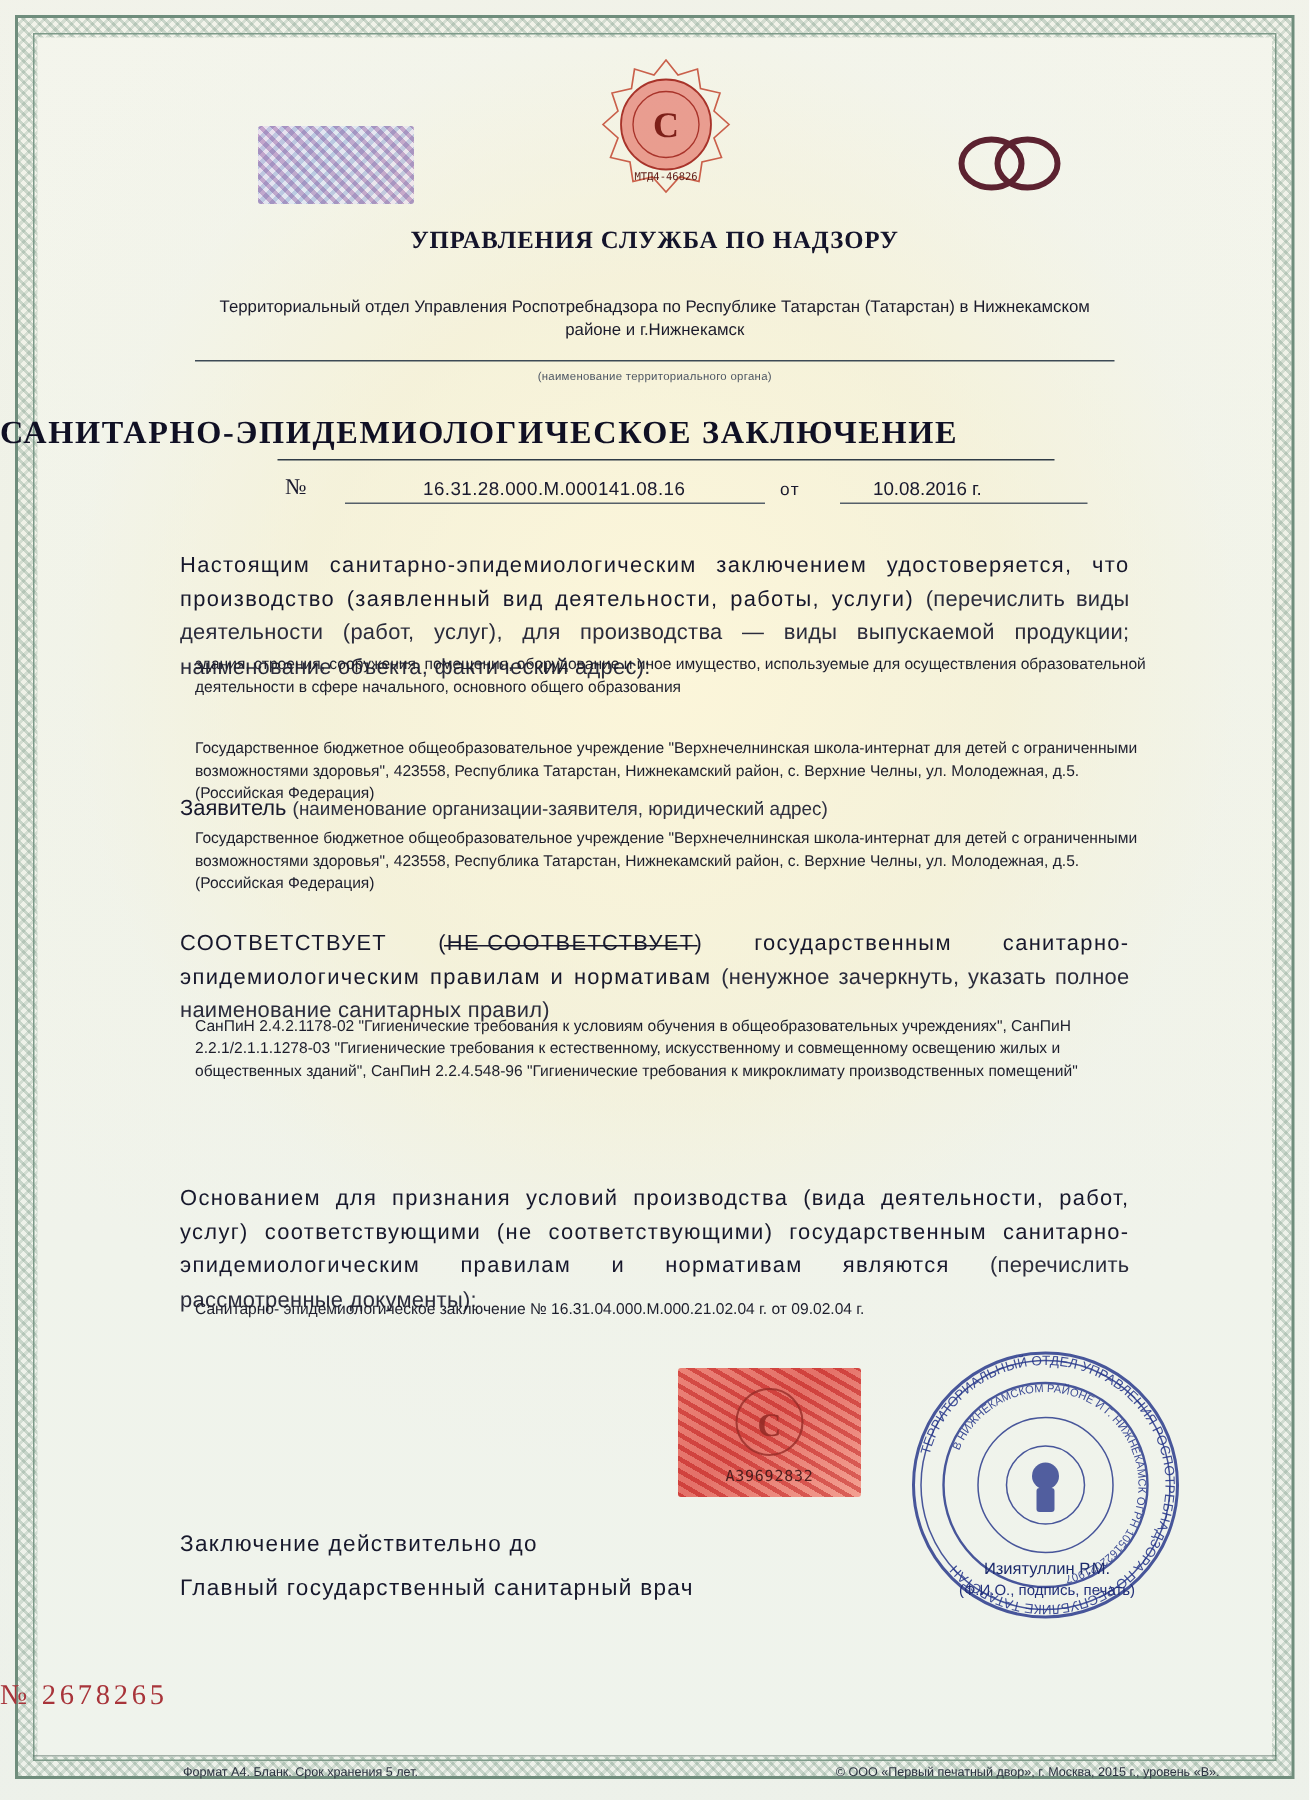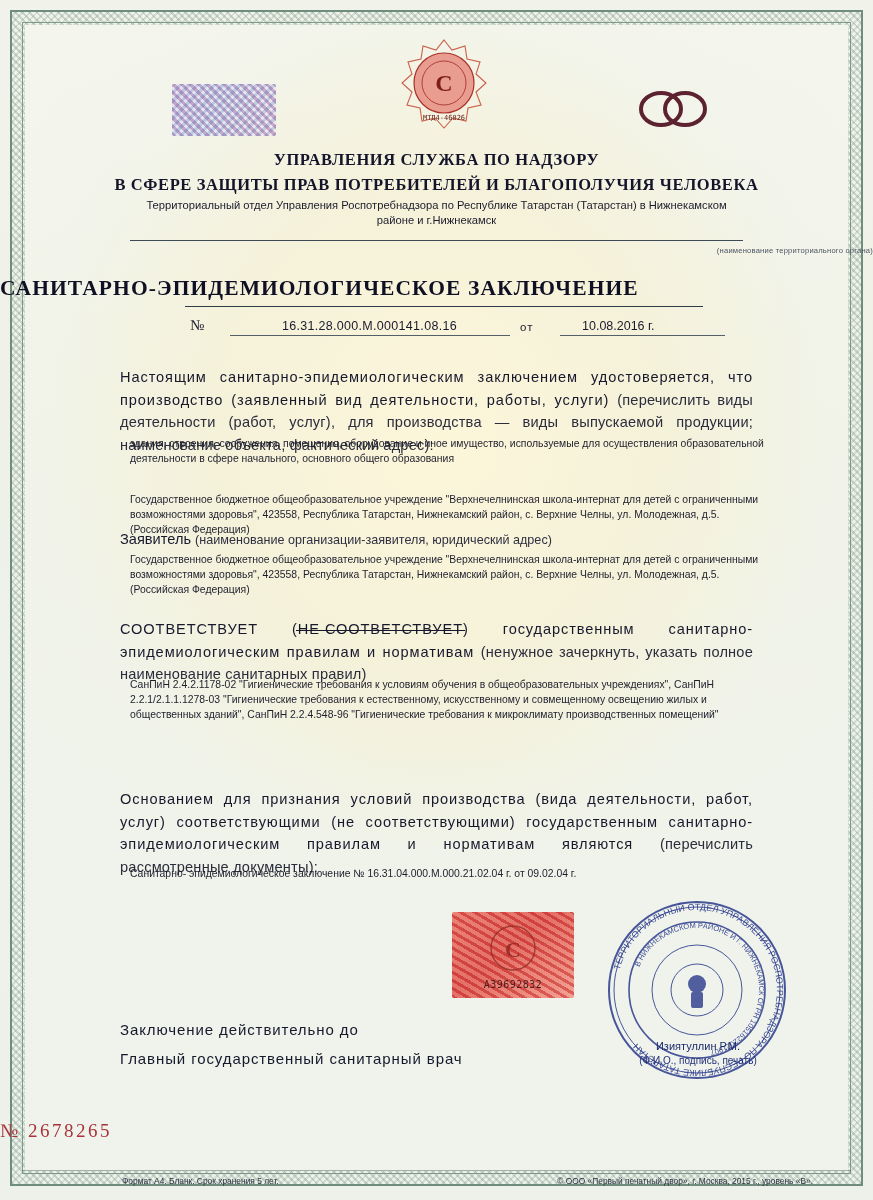--- a/index.html
+++ b/index.html
@@ -87,21 +87,21 @@
     position: absolute;
     left: 128px; right: 128px; top: 198px;
     text-align: center;
     font-size: 11.2px;
     line-height: 1.35;
     color: #1b1b2b;
   }
   .header-hint {
     position: absolute;
     left: 0; right: 0; top: 246px;
-    text-align: right;
+    text-align: center;
     font-size: 7.6px;
     color: #4c5563;
     letter-spacing: 0.2px;
   }
   .hr-thin {
     position: absolute;
     height: 1px;
     background: #3d4a55;
   }
   .doc-title {
@@ -277,21 +277,20 @@
     <div class="logo-se">
       <svg width="80" height="46" viewBox="0 0 80 46">
         <ellipse cx="28" cy="23" rx="20" ry="16" fill="none" stroke="#5c2230" stroke-width="4"></ellipse>
         <ellipse cx="52" cy="23" rx="20" ry="16" fill="none" stroke="#5c2230" stroke-width="4"></ellipse>
         <rect x="30" y="6" width="22" height="34" fill="#f3f1e2" opacity="0.0"></rect>
       </svg>
     </div>
 
     <div class="header-title">
       <div>УПРАВЛЕНИЯ СЛУЖБА ПО НАДЗОРУ</div>
-      <div>В СФЕРЕ ЗАЩИТЫ ПРАВ ПОТРЕБИТЕЛЕЙ И БЛАГОПОЛУЧИЯ ЧЕЛОВЕКА</div>
     </div>
 
     <div class="header-sub">Территориальный отдел Управления Роспотребнадзора по Республике Татарстан (Татарстан) в Нижнекамском районе и г.Нижнекамск</div>
     <div class="header-hint">(наименование территориального органа)</div>
 
     <div class="hr-thin" style="left:130px; right:130px; top:240px;"></div>
 
     <div class="doc-title">САНИТАРНО-ЭПИДЕМИОЛОГИЧЕСКОЕ ЗАКЛЮЧЕНИЕ</div>
     <div class="hr-thin" style="left:185px; right:170px; top:306px; background:#2f3b46;"></div>
 

